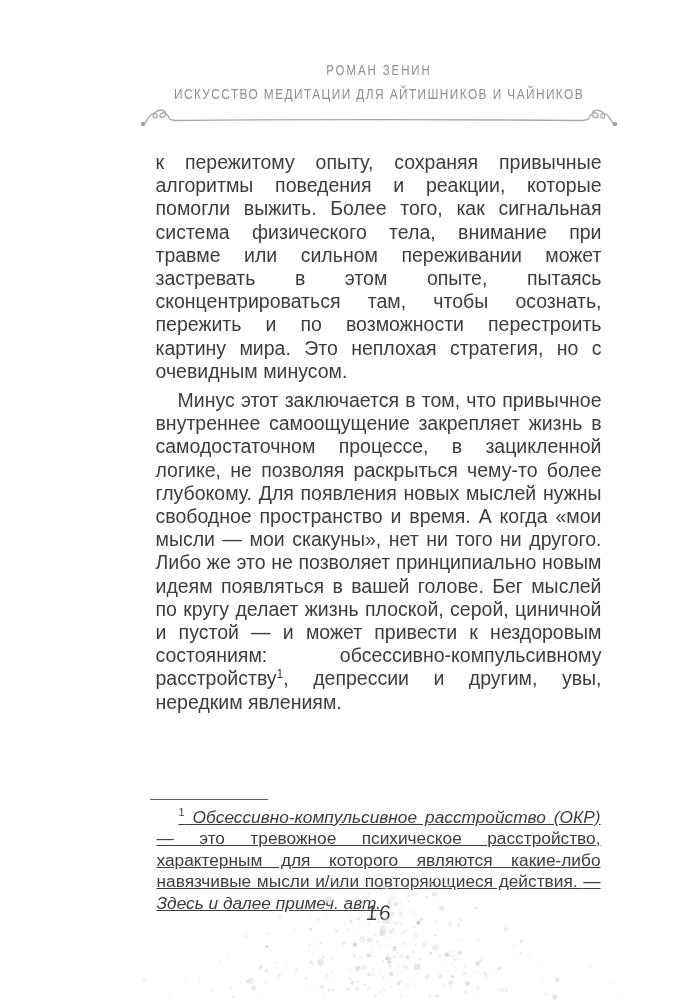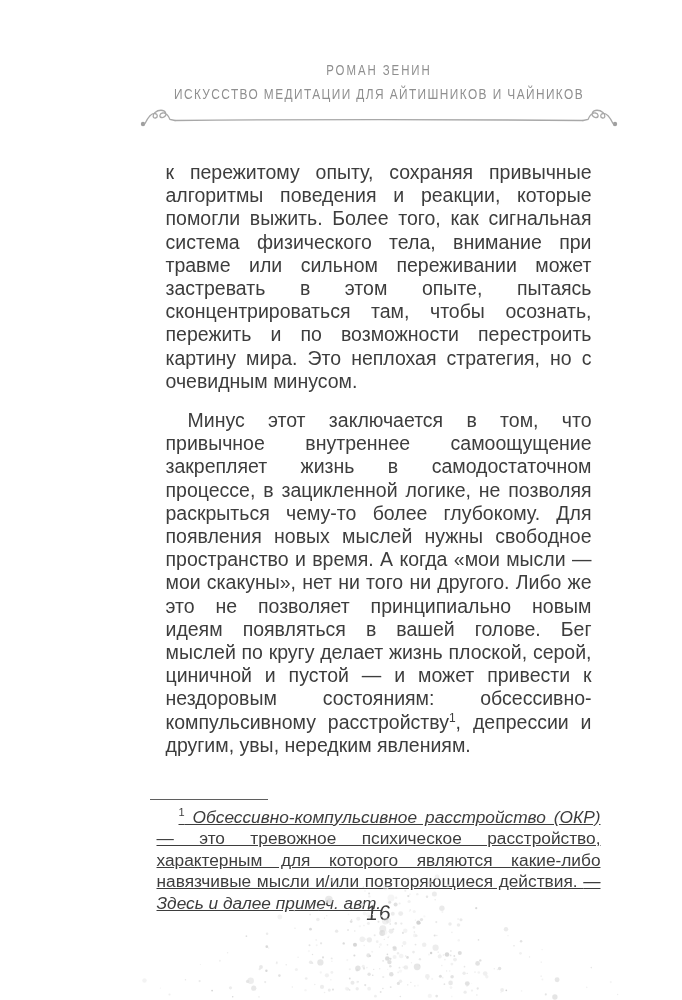--- a/index.html
+++ b/index.html
@@ -52,21 +52,21 @@
     position: absolute;
     top: 145px;
     left: 112px;
     width: 458px;
     color: #3d3d3d;
     font-size: 19.5px;
     line-height: 23.2px;
     text-align: justify;
   }
   .body-text p.para {
-    margin: 16px;
+    margin: 6px;
     padding: 0;
   }
   .body-text p.para.indent {
     text-indent: 22px;
   }
   .body-text sup {
     font-size: 12px;
     line-height: 0;
   }
   

